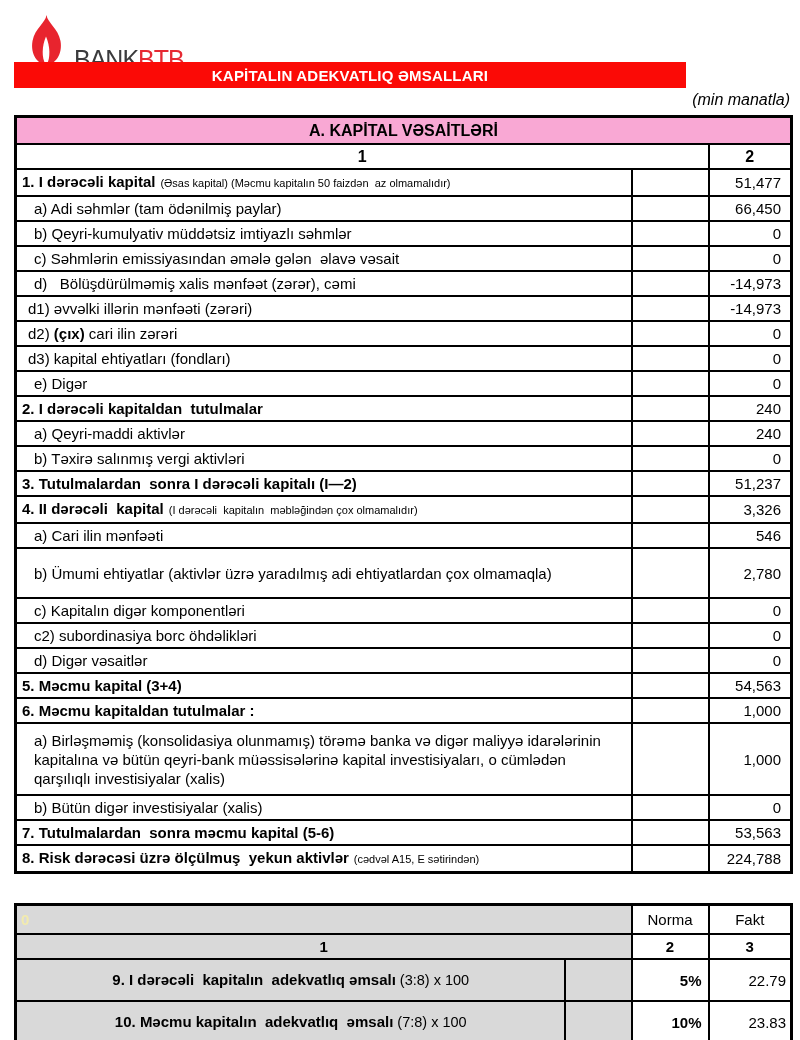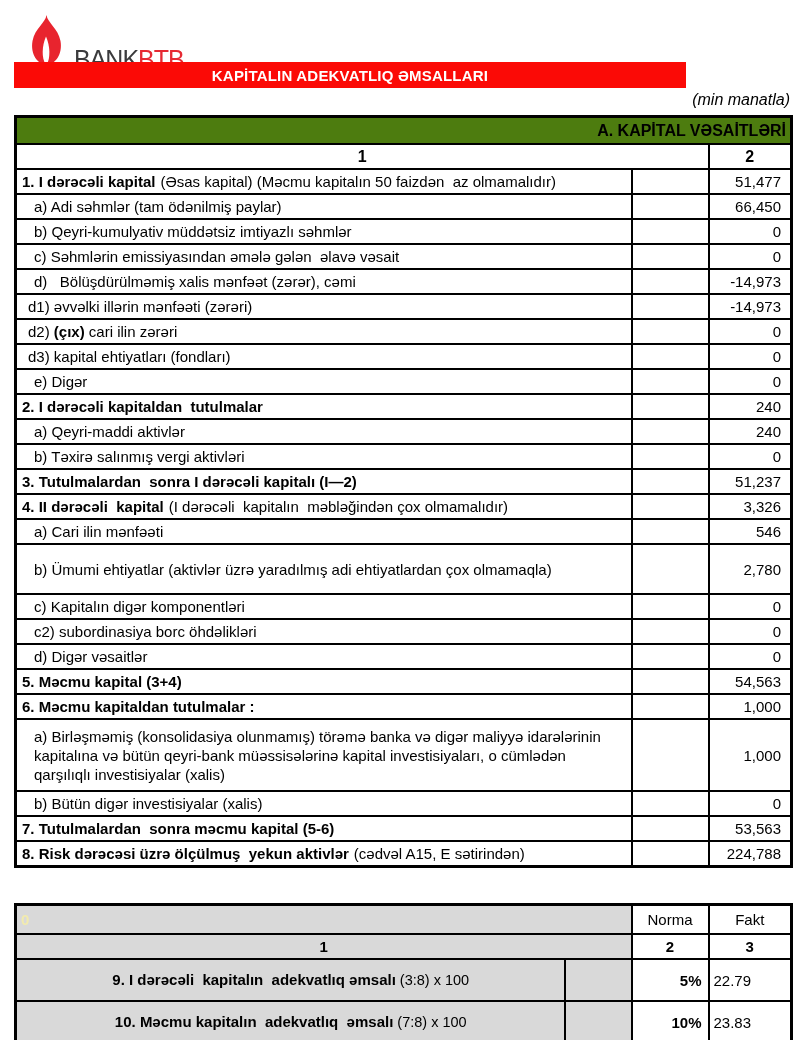--- a/index.html
+++ b/index.html
@@ -18,40 +18,40 @@
           color:#fff;font-weight:700;font-size:15px;letter-spacing:.2px;}
 
   .unit-note{position:absolute;top:91px;right:10px;font-style:italic;font-size:16px;}
 
   
   table{border-collapse:collapse;table-layout:fixed;background:#fff;}
   table.ta{position:absolute;top:115px;left:14px;width:776px;border:3px solid #000;}
   table.tb{position:absolute;top:903px;left:14px;width:776px;border:3px solid #000;}
   td{border:2px solid #000;font-size:15px;line-height:19px;padding:2px 4px;vertical-align:middle;overflow:hidden;}
   .gray{background:#d9d9d9;text-align:center;}
-  .title-cell{background:#4d7c0f;text-align:right;font-weight:700;font-size:16px;height:21px;}
+  .title-cell{background:#f9a8d4;text-align:center;font-weight:700;font-size:16px;height:21px;}
   .colnum{text-align:center;font-weight:700;font-size:16px;height:19px;}
   .lbl{padding-left:5px;}
   .ind{padding-left:17px;}
   .indd{padding-left:11px;}
   .val{text-align:right;padding-right:9px;}
   .b{font-weight:700;}
-  .note{font-size:15px;margin-left:5px;}
+  .note{font-size:11px;margin-left:5px;}
   tr.h2 td{height:44px;}
   tr.h3 td{height:66px;}
   .wrap{display:block;max-width:570px;}
 
   
   .tb td{font-size:15px;}
   .corner{color:#f2ebae;font-weight:700;text-align:left;height:23px;}
   .hdr-nf{text-align:center;font-weight:400;font-size:16px;}
   .tb .rl td{height:36px;}
   .tb .note2{font-size:14.5px;font-weight:400;margin-left:4px;}
   .pct{text-align:right;padding-right:6px;font-weight:700;}
-  .fakt{}
+  .fakt{text-align:right;}
 </style>
 </head>
 <body>
 
 <div class="page">
 
   <div class="logo">
     <svg viewBox="0 0 37 50" aria-hidden="true">
       <path fill="#e8242e" d="M18.5 0 C17.5 8, 7 13, 4.5 26 C2.2 39, 9.5 49.5, 18.5 49.5 C27.5 49.5, 34.8 39, 32.5 26 C30 13, 19.5 8, 18.5 0 Z"></path>
       <path fill="#ffffff" d="M17.6 49.5 C13.5 43, 13.8 31, 18 21.5 C22.2 31, 22.5 43, 18.8 49.5 Z"></path>

